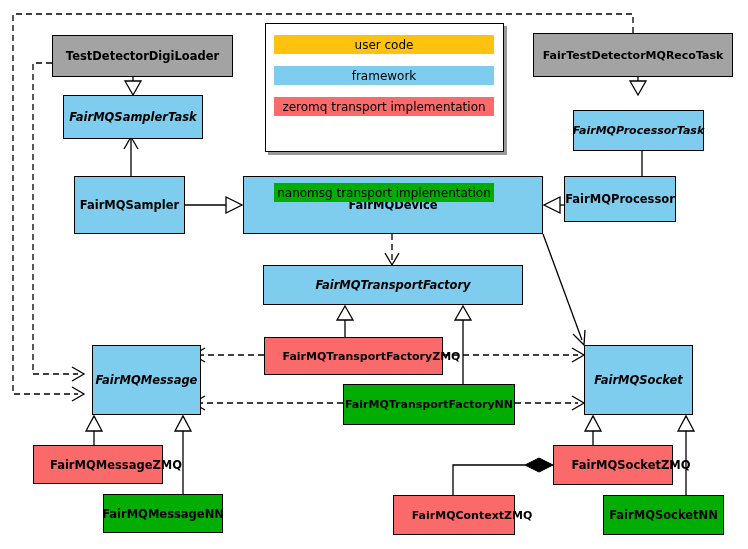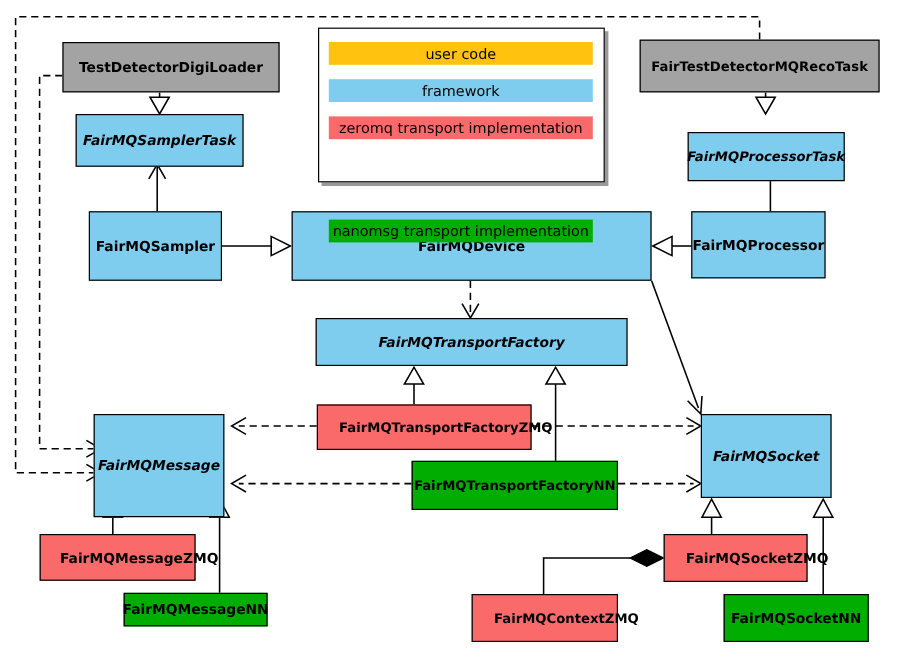--- a/index.html
+++ b/index.html
@@ -112,42 +112,42 @@
   </div>
   <div class="node cat-fw abstract small" style="left:573px;top:110px;width:131px;height:41px;">
     <span>FairMQProcessorTask</span>
   </div>
   <div class="node cat-fw" style="left:74px;top:176px;width:111px;height:58px;">
     <span>FairMQSampler</span>
   </div>
   <div class="node cat-fw" style="left:243px;top:176px;width:300px;height:58px;">
     <span>FairMQDevice</span>
   </div>
-  <div class="node cat-fw" style="left:576px;top:176px;width:112px;height:56px;">
+  <div class="node cat-fw" style="left:564px;top:176px;width:112px;height:46px;">
     <span>FairMQProcessor</span>
   </div>
   <div class="node cat-fw abstract" style="left:263px;top:265px;width:260px;height:40px;">
     <span>FairMQTransportFactory</span>
   </div>
   <div class="node cat-zmq small" style="left:264px;top:337px;width:179px;height:38px;">
     <span>FairMQTransportFactoryZMQ</span>
   </div>
   <div class="node cat-nn small" style="left:343px;top:384px;width:172px;height:41px;">
     <span>FairMQTransportFactoryNN</span>
   </div>
-  <div class="node cat-fw abstract" style="left:78px;top:345px;width:109px;height:86px;">
+  <div class="node cat-fw abstract" style="left:92px;top:345px;width:109px;height:70px;">
     <span>FairMQMessage</span>
   </div>
   <div class="node cat-fw abstract" style="left:584px;top:345px;width:109px;height:70px;">
     <span>FairMQSocket</span>
   </div>
   <div class="node cat-zmq" style="left:33px;top:445px;width:130px;height:39px;">
     <span>FairMQMessageZMQ</span>
   </div>
-  <div class="node cat-nn" style="left:103px;top:494px;width:120px;height:28px;">
+  <div class="node cat-nn" style="left:103px;top:494px;width:120px;height:39px;">
     <span>FairMQMessageNN</span>
   </div>
   <div class="node cat-zmq small" style="left:393px;top:495px;width:122px;height:40px;">
     <span>FairMQContextZMQ</span>
   </div>
   <div class="node cat-zmq" style="left:553px;top:445px;width:120px;height:40px;">
     <span>FairMQSocketZMQ</span>
   </div>
   <div class="node cat-nn" style="left:603px;top:495px;width:121px;height:40px;">
     <span>FairMQSocketNN</span>

